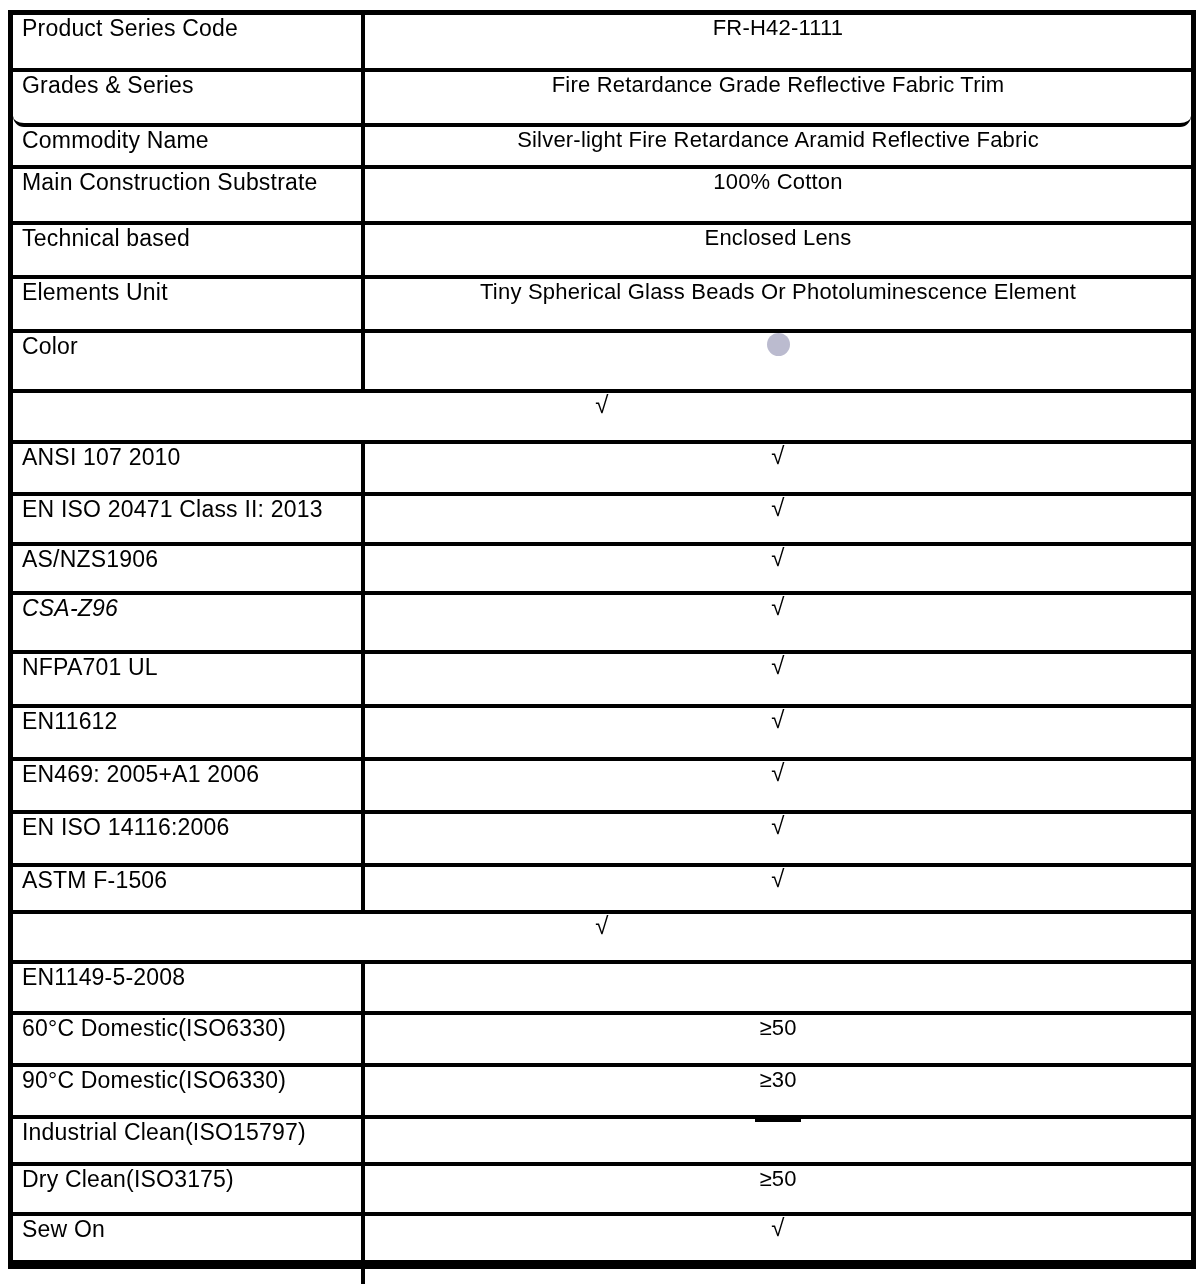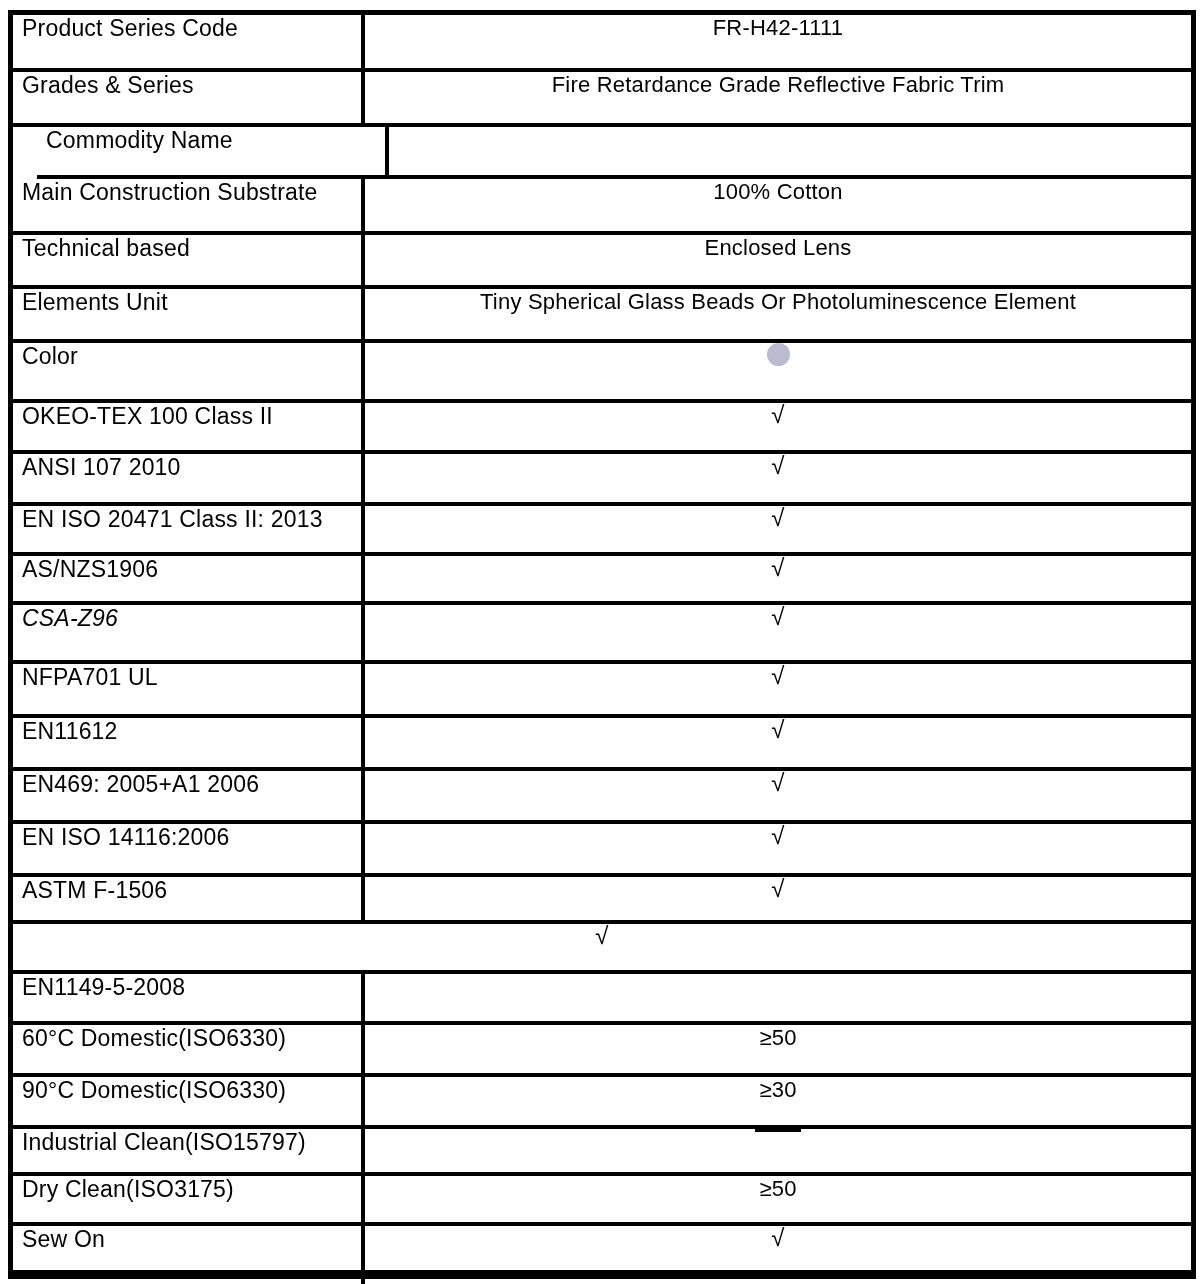--- a/index.html
+++ b/index.html
@@ -80,33 +80,36 @@
   <div class="spec-table">
   <div class="row" style="height: 57px;">
     <div class="cell label">
       <span>Product Series Code</span>
     </div>
     <div class="cell value">
           <span>FR-H42-1111</span>
         </div>
   </div>
 
-  <div class="row" style="height: 55px;">
+  <div class="row" style="height: 55px; border-radius: 11px;">
     <div class="cell label">
       <span>Grades &amp; Series</span>
     </div>
     <div class="cell value">
           <span>Fire Retardance Grade Reflective Fabric Trim</span>
         </div>
   </div>
 
-  <div class="row" style="height: 52px; margin-left: 24px;">
+  <div class="row" style="height: 42px;">
     <div class="cell label">
       <span>Commodity Name</span>
     </div>
+    <div class="cell value">
+          <span>Silver-light Fire Retardance Aramid Reflective Fabric</span>
+        </div>
   </div>
 
   <div class="row" style="height: 56px;">
     <div class="cell label">
       <span>Main Construction Substrate</span>
     </div>
     <div class="cell value">
           <span>100% Cotton</span>
         </div>
   </div>
@@ -132,23 +135,20 @@
   <div class="row" style="height: 60px;">
     <div class="cell label">
       <span>Color</span>
     </div>
     <div class="cell value">
           <span class="dot" style="background: rgb(187, 187, 207);"></span>
         </div>
   </div>
 
   <div class="row" style="height: 51px;">
-    <div class="cell label">
-      <span>OKEO-TEX 100 Class II</span>
-    </div>
     <div class="cell value">
           <span class="check">√</span>
         </div>
   </div>
 
   <div class="row" style="height: 52px;">
     <div class="cell label">
       <span>ANSI 107 2010</span>
     </div>
     <div class="cell value">

